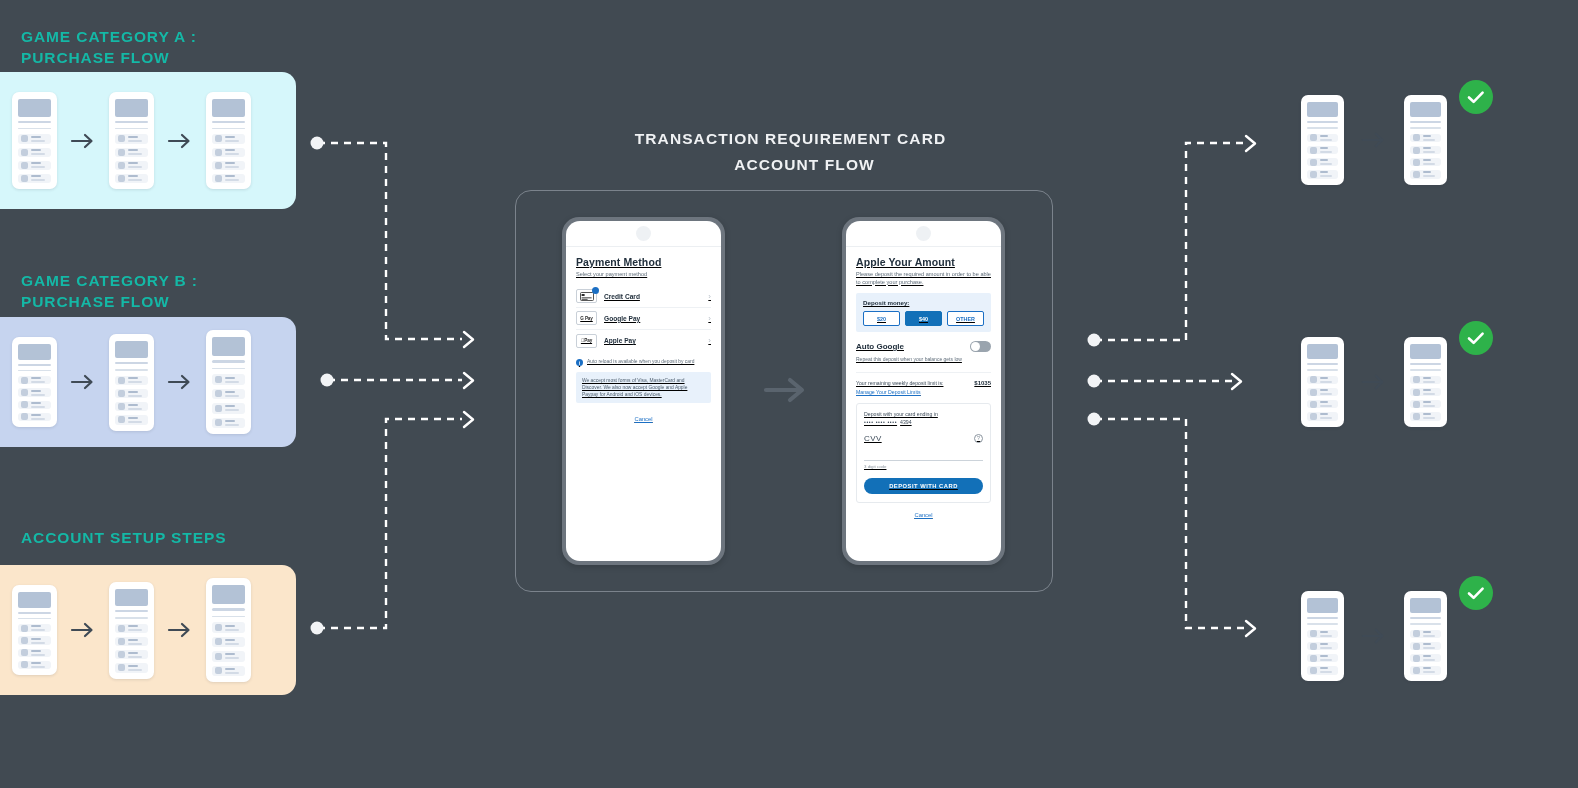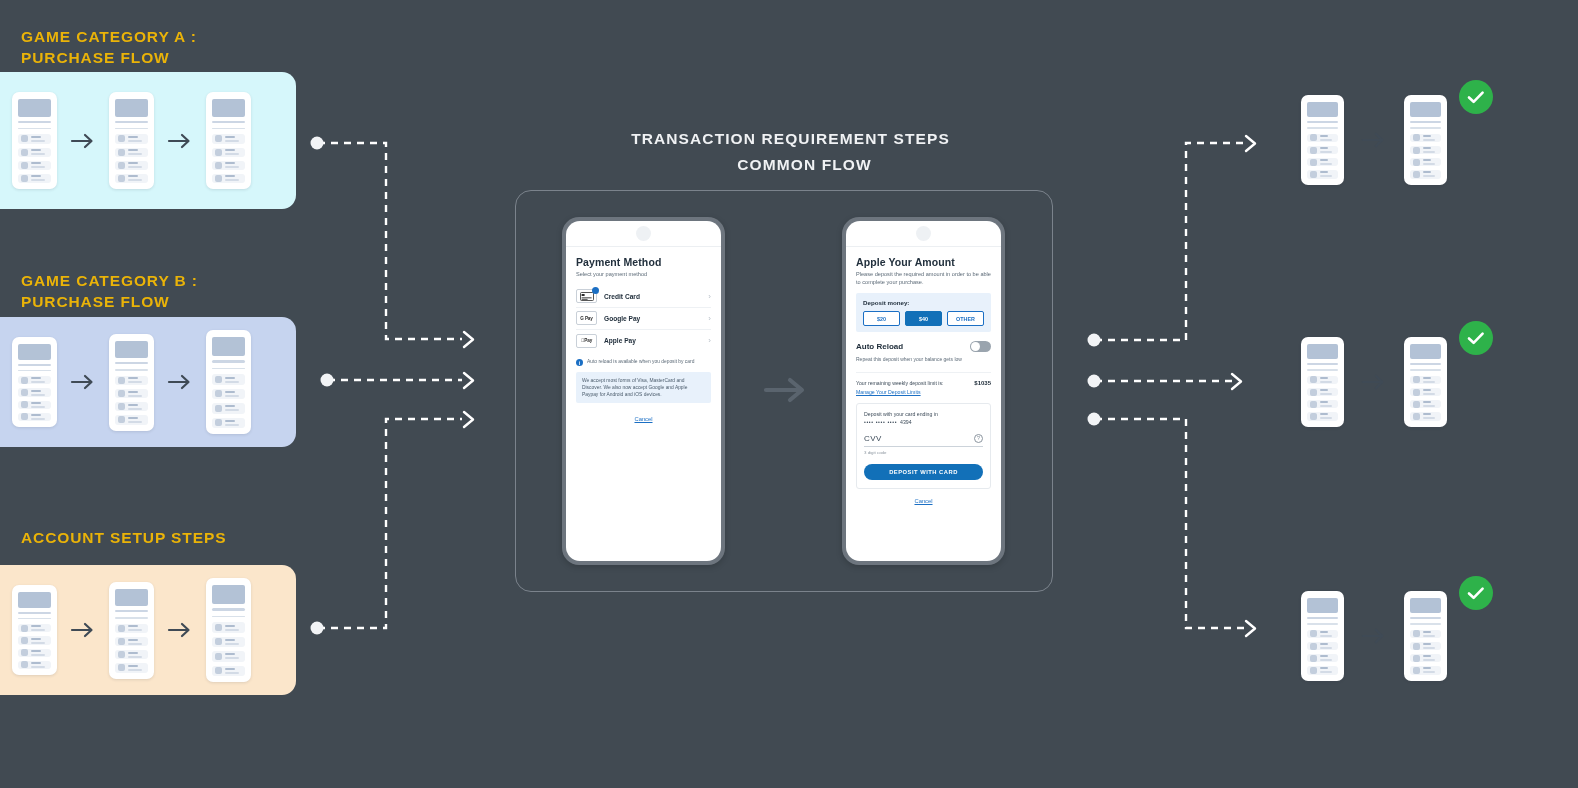--- a/index.html
+++ b/index.html
@@ -7,21 +7,21 @@
     width: 1578px; height: 788px;
     background: #414a52;
     font-family: "Liberation Sans", sans-serif;
     overflow: hidden;
   }
   #stage { position: relative; width: 1578px; height: 788px; }
 
   
   .sec-title {
     position: absolute;
-    color: #eab308;
+    color: #14b8a6;
     font-size: 15.5px;
     font-weight: bold;
     letter-spacing: 0.9px;
     line-height: 1.38;
     white-space: pre-line;
   }
 
   
   .band {
     position: absolute;
@@ -111,21 +111,21 @@
     border-radius: 14px;
     overflow: hidden;
     display: flex; flex-direction: column;
   }
   .notch-bar {
     height: 26px; flex: 0 0 auto;
     border-bottom: 1px solid #eceff2;
     display: flex; align-items: center; justify-content: center;
   }
   .notch-circle { width: 15px; height: 15px; border-radius: 50%; background: #eef1f4; }
-  .screen-body { flex: 1 1 auto; padding: 9px 10px; }
+  .screen-body { flex: 1 1 auto; padding: 9px 10px; text-decoration: underline; }
 
   .ph-title { font-size: 10.5px; font-weight: bold; color: #22303d; letter-spacing: .1px; }
   .ph-sub { font-size: 5.6px; color: #5d6b78; margin-top: 3px; line-height: 1.35; }
 
   .pm-list { margin-top: 7px; }
   .pm-row {
     display: flex; align-items: center;
     height: 22px;
     border-bottom: 1px solid #eef1f4;
     gap: 7px;
@@ -204,21 +204,21 @@
   .limit-val { font-size: 6px; font-weight: bold; color: #22303d; }
   .limit-link { font-size: 5.2px; color: #1b6fc4; text-decoration: underline; margin-top: 3px; }
 
   .card-box {
     margin-top: 8px; border: 1px solid #e6eaee; border-radius: 3px;
     padding: 7px 7px 8px 7px;
   }
   .card-box-t { font-size: 5.2px; color: #3d4b59; line-height: 1.45; }
   .cvv-row {
     display: flex; align-items: center; justify-content: space-between;
-    border-bottom: 1px solid #ccd3da; padding-bottom: 3px; margin-top: 7px;
+    border-bottom: 1px solid #ccd3da; padding-bottom: 17px; margin-top: 7px;
   }
   .cvv-ph { font-size: 8px; color: #3d4b59; letter-spacing: .4px; }
   .help-ico {
     width: 9px; height: 9px; border-radius: 50%;
     border: 1px solid #8b959f; color: #8b959f;
     font-size: 6px; display: flex; align-items: center; justify-content: center;
     flex: 0 0 auto;
   }
   .cvv-hint { font-size: 4.4px; color: #8b959f; margin-top: 3px; }
   .deposit-btn {
@@ -574,22 +574,22 @@
         <div class="wf-row" style="height:13px;margin-top:4px;padding:0 3px;">
           <div class="wf-ico" style="width:7px;height:7px;"></div>
           <div class="wf-lines">
             <div class="wf-l1"></div>
             <div class="wf-l2"></div>
           </div>
         </div>
       </div>
   </div>
 
-  <div class="center-title" style="left:0; top:130px; width:1578px; padding-left:3px;">TRANSACTION REQUIREMENT STEPS</div>
-  <div class="center-title" style="left:0; top:156px; width:1578px; padding-left:31px;">COMMON FLOW</div>
+  <div class="center-title" style="left:0; top:130px; width:1578px; padding-left:3px;">TRANSACTION REQUIREMENT CARD</div>
+  <div class="center-title" style="left:0; top:156px; width:1578px; padding-left:31px;">ACCOUNT FLOW</div>
 
   <div class="center-card"></div>
 
   <div class="phone" style="left:562px; top:217px; width:163px; height:348px;">
     <div class="phone-screen">
       <div class="notch-bar">
         <div class="notch-circle"></div>
       </div>
       <div class="screen-body">
         <div class="ph-title">Payment Method</div>
@@ -655,21 +655,21 @@
         <div class="dep-box">
           <div class="dep-label">Deposit money:</div>
           <div class="dep-btns">
             <div class="dep-btn">$20</div>
             <div class="dep-btn active">$40</div>
             <div class="dep-btn">OTHER</div>
           </div>
         </div>
 
         <div class="reload-row">
-          <div class="reload-title">Auto Reload</div>
+          <div class="reload-title">Auto Google</div>
           <div class="toggle">
             <div class="toggle-knob"></div>
           </div>
         </div>
         <div class="reload-desc">Repeat this deposit when your balance gets low</div>
 
         <div class="limit-row">
           <div class="limit-txt">Your remaining weekly deposit limit is:</div>
           <div class="limit-val">$1035</div>
         </div>

